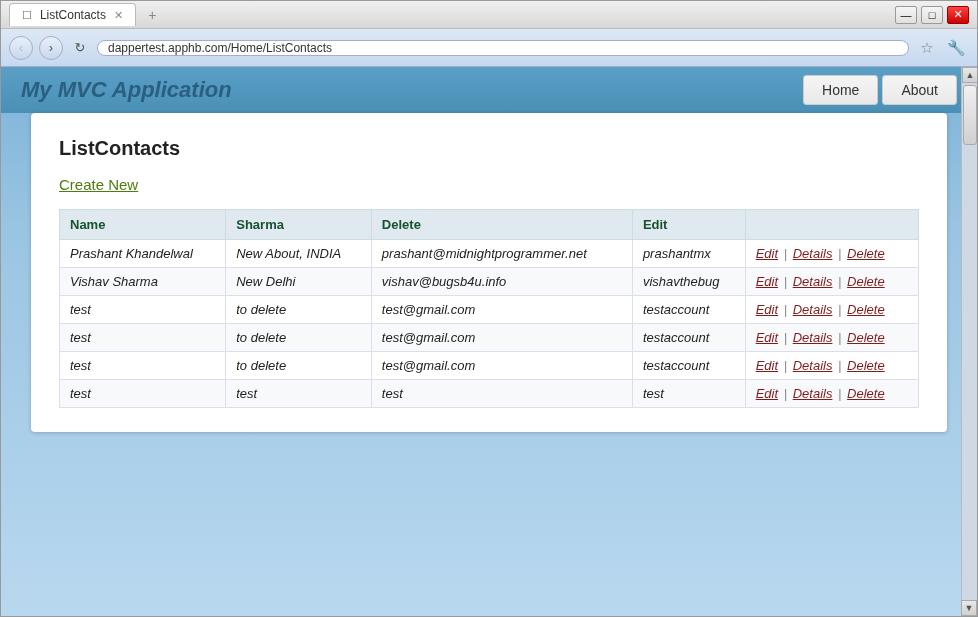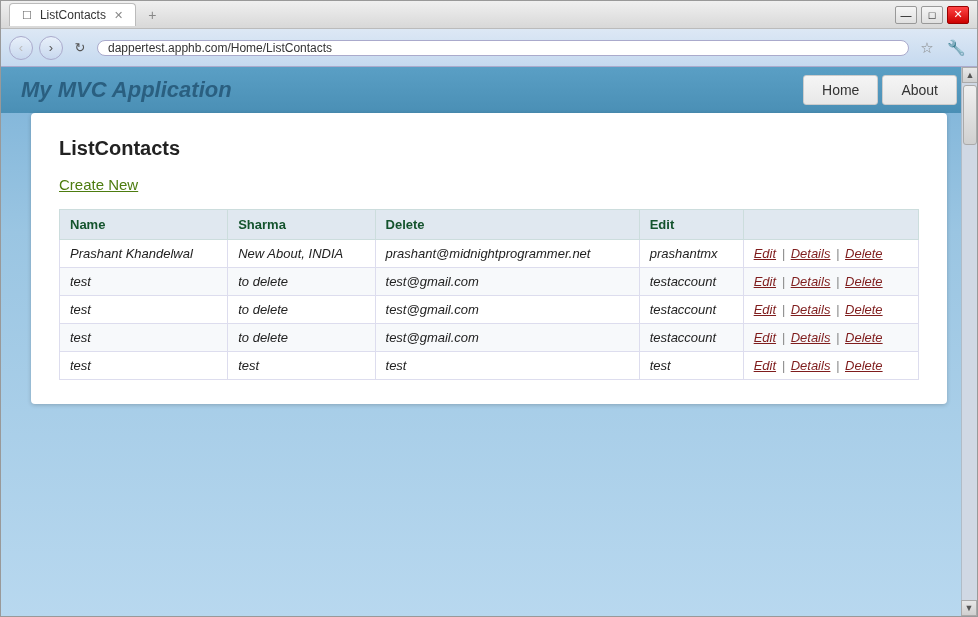--- a/index.html
+++ b/index.html
@@ -325,20 +325,27 @@
         </thead>
         <tbody id="table-body">
         <tr>
               <td>Prashant Khandelwal</td>
               <td>New About, INDIA</td>
               <td>prashant@midnightprogrammer.net</td>
               <td>prashantmx</td>
               <td style="white-space: nowrap;"><a class="action-link">Edit</a><span class="action-sep"> | </span><a class="action-link">Details</a><span class="action-sep"> | </span><a class="action-link">Delete</a></td>
             </tr>
             <tr>
+              <td>Vishav Sharma</td>
+              <td>New Delhi</td>
+              <td>vishav@bugsb4u.info</td>
+              <td>vishavthebug</td>
+              <td style="white-space: nowrap;"><a class="action-link">Edit</a><span class="action-sep"> | </span><a class="action-link">Details</a><span class="action-sep"> | </span><a class="action-link">Delete</a></td>
+            </tr>
+            <tr>
               <td>test</td>
               <td>to delete</td>
               <td>test@gmail.com</td>
               <td>testaccount</td>
               <td style="white-space: nowrap;"><a class="action-link">Edit</a><span class="action-sep"> | </span><a class="action-link">Details</a><span class="action-sep"> | </span><a class="action-link">Delete</a></td>
             </tr>
             <tr>
               <td>test</td>
               <td>to delete</td>
               <td>test@gmail.com</td>

